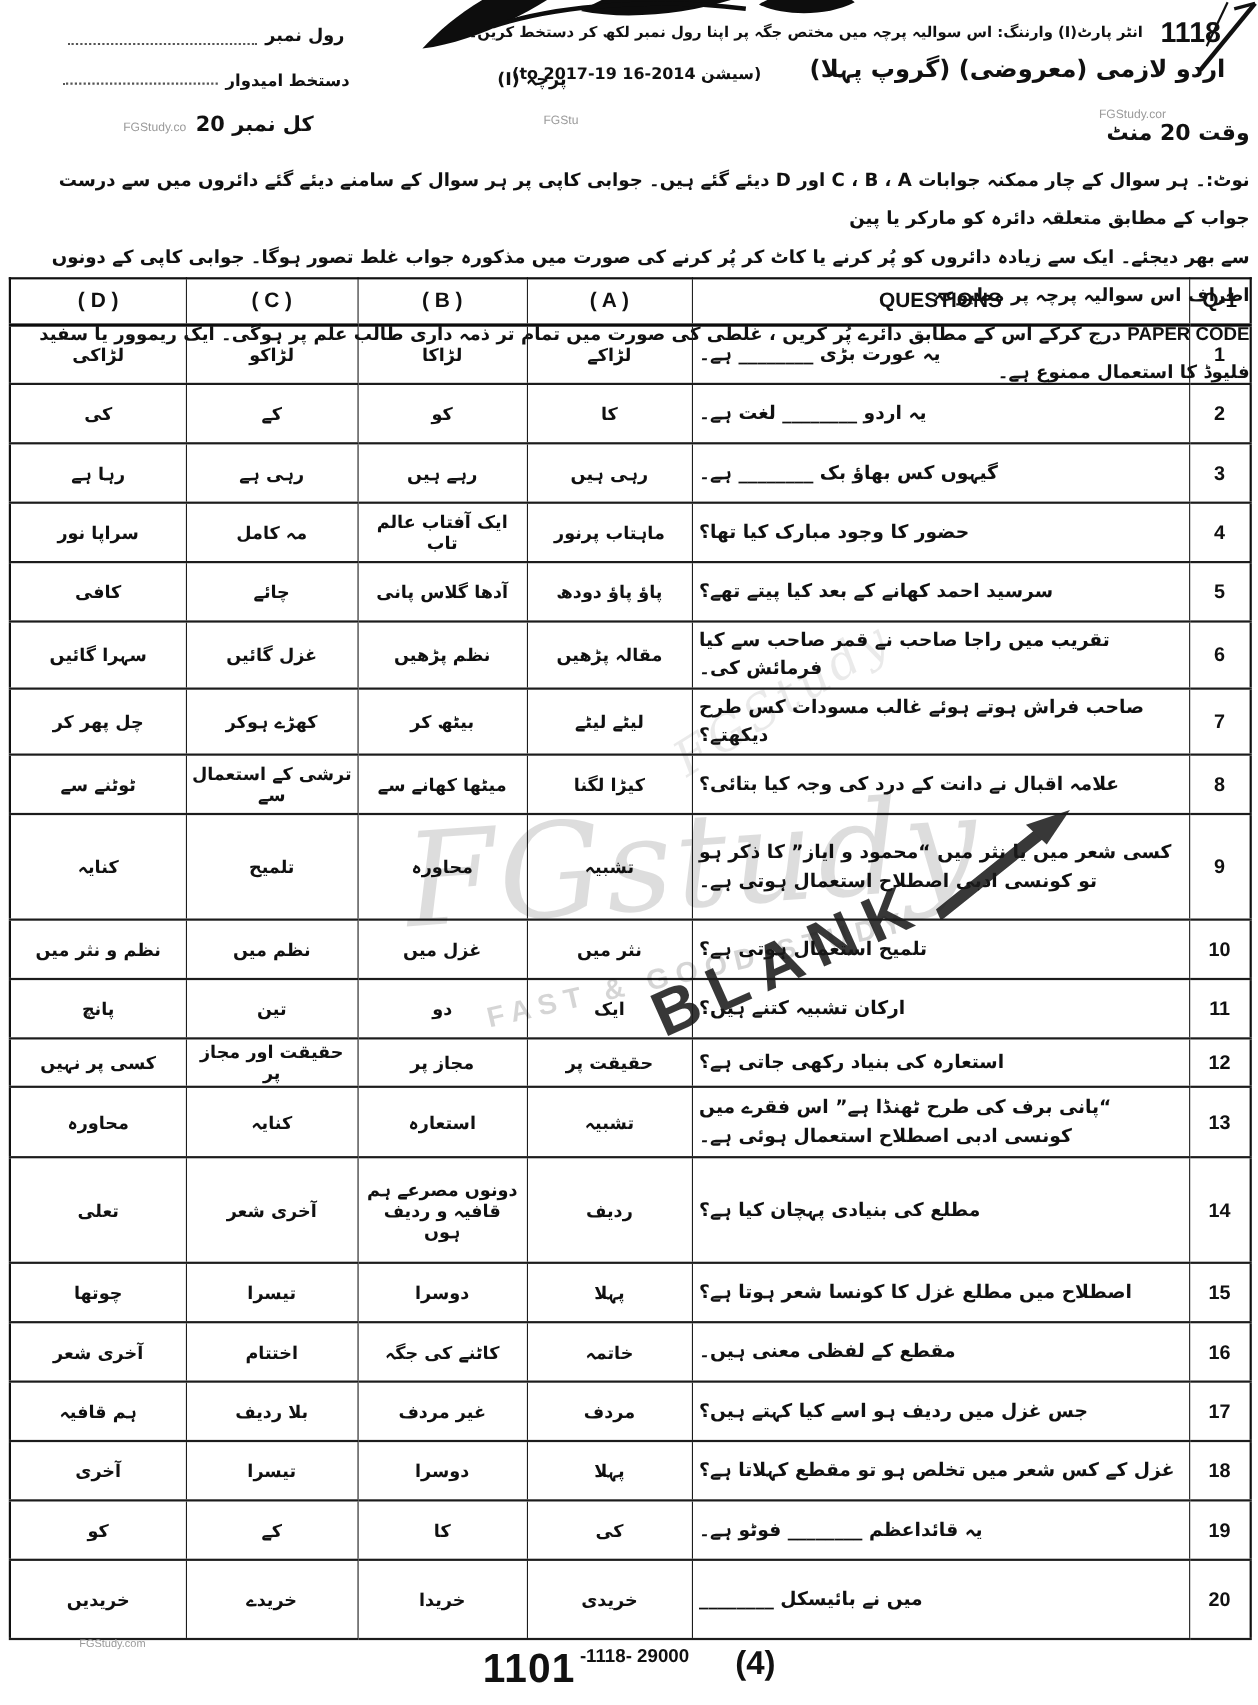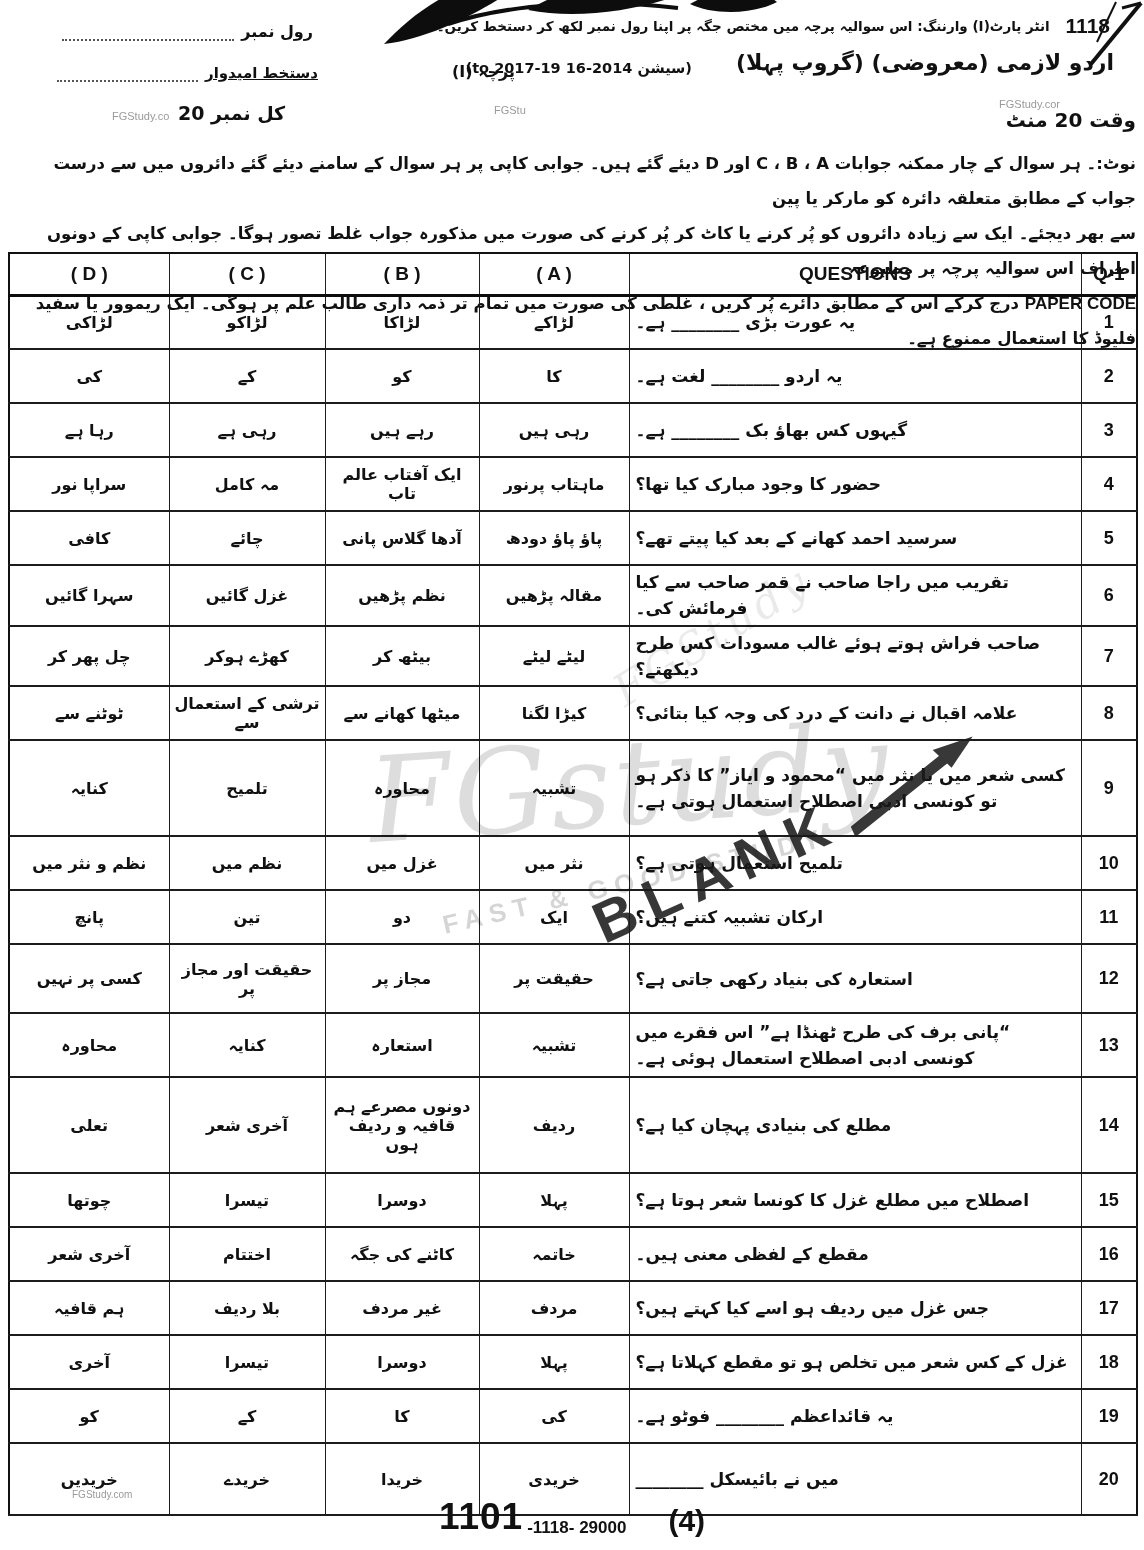--- a/index.html
+++ b/index.html
@@ -10,27 +10,27 @@
     font-family:"DejaVu Sans", sans-serif;
   }
   .urdu { font-family:"DejaVu Sans", sans-serif; }
 
   
   .callig { position:absolute; left:378px; top:0; }
   .corner-mark { position:absolute; right:0; top:0; }
 
   .warn-row { position:absolute; top:14px; right:34px; direction:rtl;
               display:flex; align-items:center; gap:16px; }
-  .paper-no { font-family:"Liberation Sans", sans-serif; font-weight:bold; font-size:21px; }
+  .paper-no { font-family:"Liberation Sans", sans-serif; font-weight:bold; font-size:26px; }
   .warn-text { font-size:13.5px; white-space:nowrap; font-weight:600; }
 
   .roll { position:absolute; top:22px; left:55px; width:258px; direction:rtl;
           display:flex; align-items:flex-end; font-size:16px; font-weight:600; }
   .sig  { position:absolute; top:64px; left:50px; width:268px; direction:rtl;
-          display:flex; align-items:flex-end; font-size:15px; font-weight:600;text-decoration:underline; }
+          display:flex; font-size:15px; font-weight:600; }
   .dots { flex:1; border-bottom:2px dotted #555; height:13px; margin:0 7px; }
 
   .subject { position:absolute; top:50px; right:30px; direction:rtl;
              font-size:22px; font-weight:bold; }
   .session { position:absolute; top:60px; right:452px; direction:rtl; font-size:14.5px; font-weight:600; }
   .paperI  { position:absolute; top:62px; left:452px; direction:rtl; font-size:16px; font-weight:600; }
 
   .wm-small { position:absolute; color:#9a9a9a; font-family:"Liberation Sans", sans-serif; font-size:11px; }
   .wm-left   { left:112px;  top:110px; }
   .wm-center { left:494px;  top:104px; }
@@ -75,21 +75,21 @@
              font-style:italic; font-size:44px; letter-spacing:4px; color:#000;
              opacity:0.08; transform:rotate(-32deg); pointer-events:none; white-space:nowrap; }
   .stamp { position:absolute; left:596px; top:892px; transform:rotate(-24deg);
            transform-origin:left center; display:flex; align-items:center; gap:10px;
            opacity:0.87; pointer-events:none; }
   .stamp-text { font-family:"Liberation Sans", sans-serif; font-weight:900;
                 font-size:58px; letter-spacing:12px; color:#1a1a1a; }
 
   
   .footer { position:absolute; left:0; right:0; top:1496px; display:flex;
-            justify-content:center; align-items:flex-end; gap:4px;
+            justify-content:center; align-items:flex-start; gap:4px;
             font-family:"Liberation Sans", sans-serif; }
   .f-main { font-size:37px; font-weight:900; letter-spacing:1px; }
   .f-rest { font-size:17px; font-weight:bold; }
   .f-page { font-size:30px; font-weight:900; margin-left:38px; }
 </style>
 </head>
 <body>
 
 <div class="page">
 
@@ -238,21 +238,21 @@
           <td class="ncell">10</td>
         </tr>
         <tr style="height: 54px;">
           <td class="opt urdu" dir="rtl">پانچ</td>
           <td class="opt urdu" dir="rtl">تین</td>
           <td class="opt urdu" dir="rtl">دو</td>
           <td class="opt urdu" dir="rtl">ایک</td>
           <td class="qcell urdu" dir="rtl">ارکان تشبیہ کتنے ہیں؟</td>
           <td class="ncell">11</td>
         </tr>
-        <tr style="height: 69px;">
+        <tr style="height: 44px;">
           <td class="opt urdu" dir="rtl">کسی پر نہیں</td>
           <td class="opt urdu" dir="rtl">حقیقت اور مجاز پر</td>
           <td class="opt urdu" dir="rtl">مجاز پر</td>
           <td class="opt urdu" dir="rtl">حقیقت پر</td>
           <td class="qcell urdu" dir="rtl">استعارہ کی بنیاد رکھی جاتی ہے؟</td>
           <td class="ncell">12</td>
         </tr>
         <tr style="height: 64px;">
           <td class="opt urdu" dir="rtl">محاورہ</td>
           <td class="opt urdu" dir="rtl">کنایہ</td>

